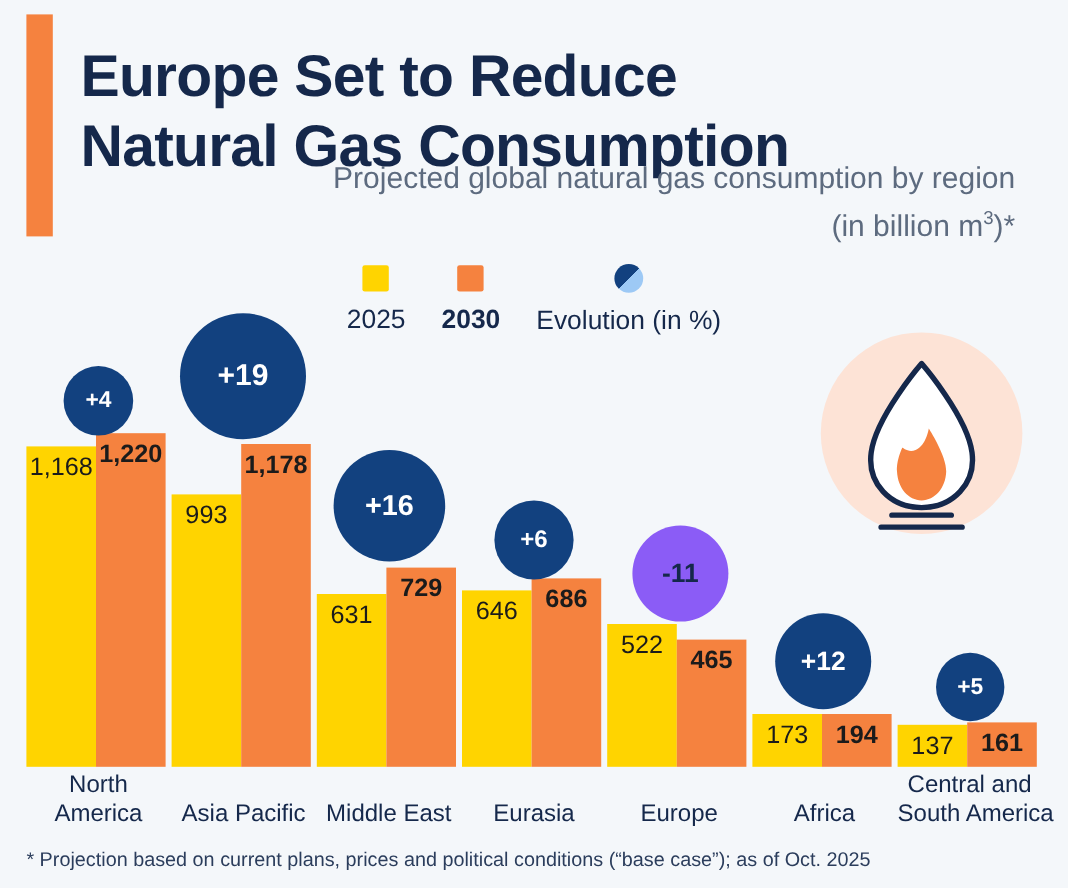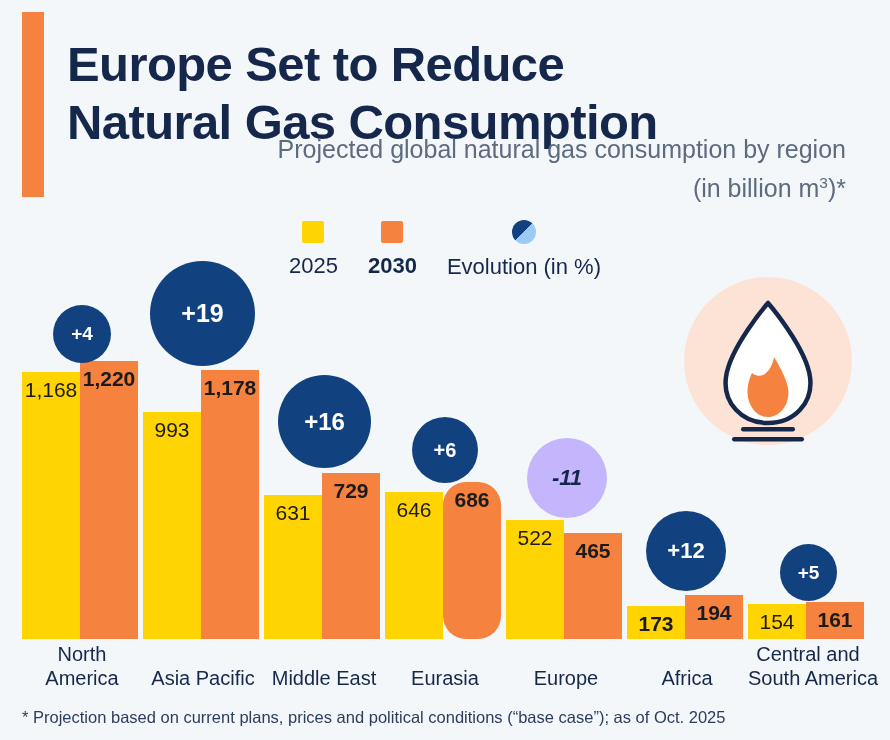--- a/index.html
+++ b/index.html
@@ -136,23 +136,22 @@
     position: absolute;
     border-radius: 50%;
     display: flex;
     align-items: center;
     justify-content: center;
     font-weight: bold;
     color: #ffffff;
     background: #12417f;
   }
   .evo-bubble.negative {
-    background: #c4b5fd;
+    background: #8b5cf6;
     color: #15284b;
-    font-style: italic;
   }
 
   
   #flame-illustration {
     position: absolute;
     left: 684px;
     top: 277px;
     width: 168px;
     height: 168px;
   }
@@ -260,21 +259,21 @@
     <div class="cat-label">
       <span class="cat-line">Middle East</span>
     </div>
   </div>
 
   <div class="bar-group" style="left:385px; width:120px; height:440px;">
     <div class="bars-row">
       <div class="bar y2025" style="height:147px;">
         <span class="bar-value">646</span>
       </div>
-      <div class="bar y2030" style="height:157px;border-radius:23px;">
+      <div class="bar y2030" style="height:157px;">
         <span class="bar-value">686</span>
       </div>
     </div>
     <div class="cat-label">
       <span class="cat-line">Eurasia</span>
     </div>
   </div>
 
   <div class="bar-group" style="left:506px; width:120px; height:440px;">
     <div class="bars-row">
@@ -285,36 +284,36 @@
         <span class="bar-value">465</span>
       </div>
     </div>
     <div class="cat-label">
       <span class="cat-line">Europe</span>
     </div>
   </div>
 
   <div class="bar-group" style="left:627px; width:120px; height:440px;">
     <div class="bars-row">
-      <div class="bar y2025" style="height:33px;font-weight:bold;">
+      <div class="bar y2025" style="height:44px;">
         <span class="bar-value">173</span>
       </div>
       <div class="bar y2030" style="height:44px;">
         <span class="bar-value">194</span>
       </div>
     </div>
     <div class="cat-label">
       <span class="cat-line">Africa</span>
     </div>
   </div>
 
   <div class="bar-group" style="left:748px; width:120px; height:440px;">
     <div class="bars-row">
       <div class="bar y2025" style="height:35px;">
-        <span class="bar-value">154</span>
+        <span class="bar-value">137</span>
       </div>
       <div class="bar y2030" style="height:37px;">
         <span class="bar-value">161</span>
       </div>
     </div>
     <div class="cat-label">
       <span class="cat-line">Central and</span>
       <span class="cat-line">South America</span>
     </div>
   </div>

